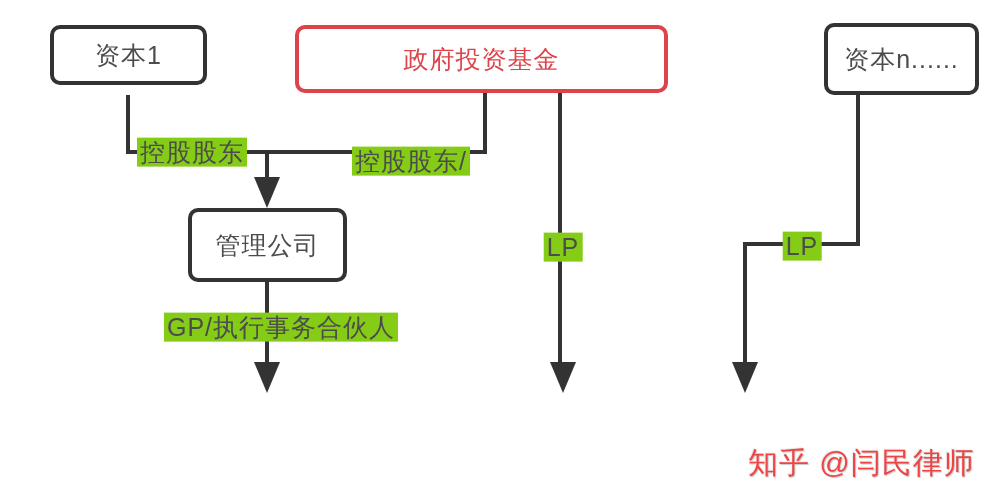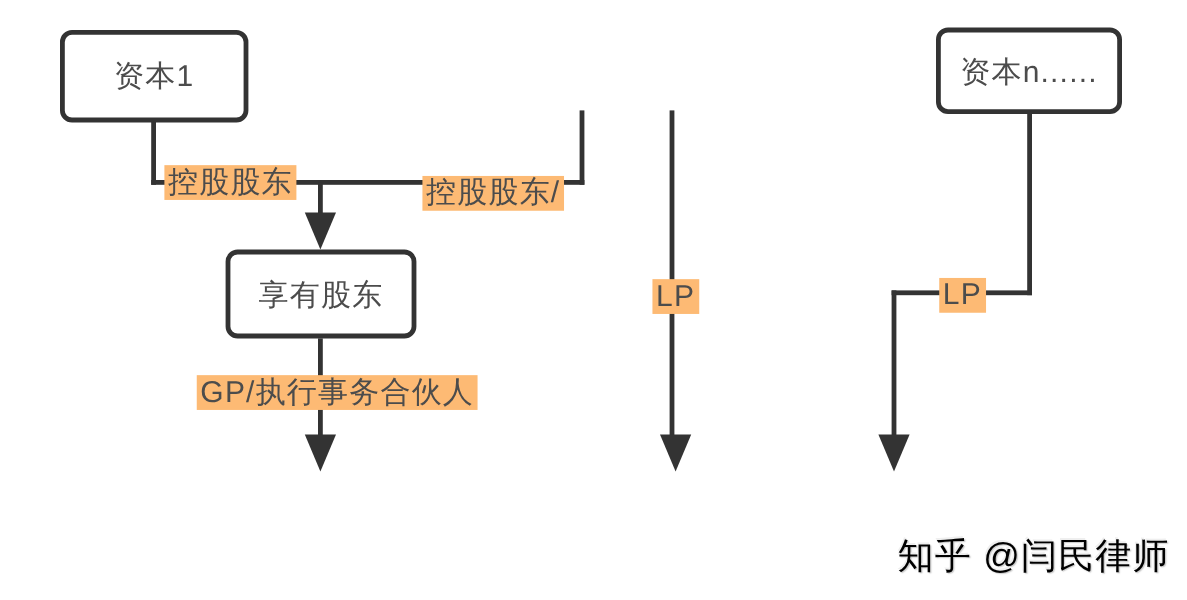--- a/index.html
+++ b/index.html
@@ -27,23 +27,23 @@
     justify-content: center;
     font-size: 25px;
     color: #4c4c4c;
     letter-spacing: 1px;
     z-index: 2;
   }
   .node.red {
     border-color: #dd434b;
     color: #dd434b;
   }
-  #node-capital1  { left: 50px;  top: 25px;  width: 157px; height: 77px; }
+  #node-capital1  { left: 50px;  top: 25px;  width: 157px; height: 60px; }
   #node-govfund   { left: 295px; top: 25px;  width: 373px; height: 68px; }
-  #node-capitaln  { left: 780px; top: 23px;  width: 155px; height: 72px; }
+  #node-capitaln  { left: 824px; top: 23px;  width: 155px; height: 72px; }
   #node-mgmt      { left: 188px; top: 208px; width: 159px; height: 74px; }
   #node-subfund   { left: 50px;  top: 393px; width: 887px; height: 74px; font-size: 26px; }
 
   
   .line {
     position: absolute;
     background: #333333;
     z-index: 1;
   }
   #line-cap1-down      { left: 126px; top: 95px;  width: 4px;   height: 59px; }
@@ -67,21 +67,21 @@
     z-index: 1;
   }
   #arrow-to-mgmt    { left: 254px; top: 177px; }
   #arrow-gp         { left: 254px; top: 362px; }
   #arrow-lp-left    { left: 550px; top: 362px; }
   #arrow-lp-right   { left: 732px; top: 362px; }
 
   
   .edge-label {
     position: absolute;
-    background: #fdba74;
+    background: #84cc16;
     color: #4c4c4c;
     font-size: 25px;
     line-height: 1.15;
     padding: 0 3px;
     white-space: nowrap;
     transform: translate(-50%, -50%);
     z-index: 3;
     letter-spacing: 1px;
   }
   #label-holding   { left: 192px; top: 152px; }
@@ -89,21 +89,21 @@
   #label-lp-left   { left: 563px; top: 247px; }
   #label-lp-right  { left: 802px; top: 246px; }
   #label-gp        { left: 281px; top: 327px; }
 
   
   .watermark {
     position: absolute;
     left: 748px;
     top: 443px;
     font-size: 30px;
-    color: #000000;
+    color: #ef4444;
     text-shadow: -1px -1px 0 #efefef, 1px 1px 1px rgba(130,130,130,0.45);
     white-space: nowrap;
     z-index: 4;
     letter-spacing: 1px;
   }
 </style>
 </head>
 <body>
 
 <div class="canvas">
@@ -119,25 +119,28 @@
   <div class="line" id="line-mgmt-down"></div>
 
   <div class="arrowhead" id="arrow-to-mgmt"></div>
   <div class="arrowhead" id="arrow-gp"></div>
   <div class="arrowhead" id="arrow-lp-left"></div>
   <div class="arrowhead" id="arrow-lp-right"></div>
 
   <div class="node" id="node-capital1">
     <span>资本1</span>
   </div>
+  <div class="node red" id="node-govfund">
+    <span>政府投资基金</span>
+  </div>
   <div class="node" id="node-capitaln">
     <span>资本n......</span>
   </div>
   <div class="node" id="node-mgmt">
-    <span>享有股东</span>
+    <span>管理公司</span>
   </div>
 
   <div class="edge-label" id="label-holding">
     <span>控股股东</span>
   </div>
   <div class="edge-label" id="label-rights">
     <div>控股股东/</div>
   </div>
   <div class="edge-label" id="label-lp-left">
     <span>LP</span>

